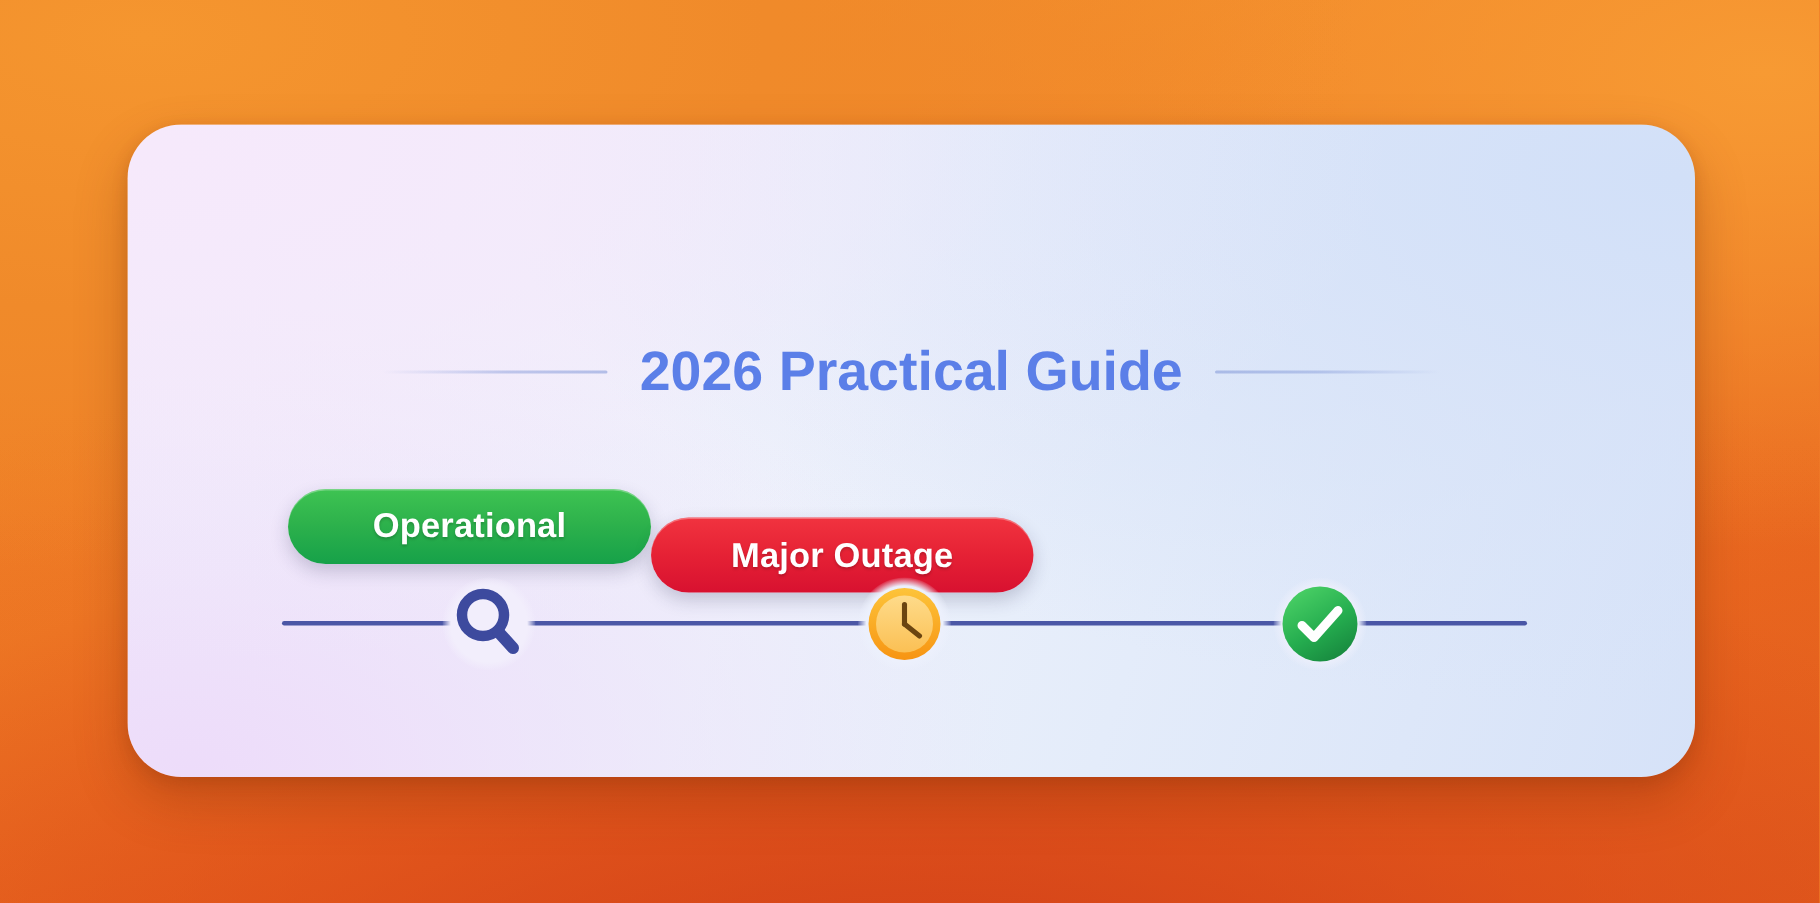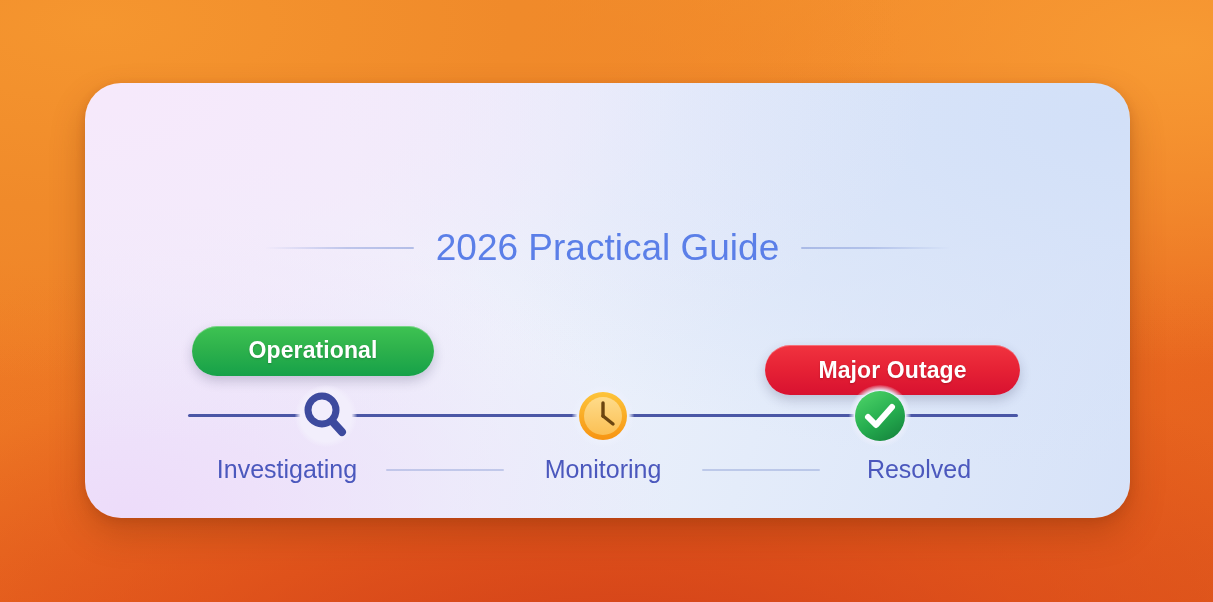--- a/index.html
+++ b/index.html
@@ -75,36 +75,34 @@
     width: 150px;
     height: 2px;
     background: linear-gradient(90deg, rgba(128,150,215,0) 0%, rgba(128,150,215,0.45) 55%, rgba(128,150,215,0.55) 100%);
     border-radius: 2px;
   }
   .sub-rule.right {
     background: linear-gradient(270deg, rgba(128,150,215,0) 0%, rgba(128,150,215,0.45) 55%, rgba(128,150,215,0.55) 100%);
   }
   #subtitle {
     font-size: 37px;
-    font-weight: 400;
+    font-weight: 700;
     color: #5b7fe8;
     white-space: nowrap;
     line-height: 1;
   }
 
   
   #pill-row {
     position: absolute;
     left: 107px;
     top: 223px;
     width: 828px;
     display: flex;
     align-items: center;
-    justify-content: space-between;
-    gap: 28px;
   }
   .pill {
     height: 50px;
     border-radius: 26px;
     display: flex;
     align-items: center;
     justify-content: center;
     padding: 0 28px;
     font-size: 23px;
     font-weight: 700;
@@ -283,22 +281,15 @@
               </linearGradient>
             </defs>
             <circle cx="26" cy="26" r="25" fill="url(#checkBg)"></circle>
             <polyline points="14,27 22,35 38,17" fill="none" stroke="#ffffff" stroke-width="6" stroke-linecap="round" stroke-linejoin="round"></polyline>
           </svg>
         </div>
       </div>
 
     </div>
 
-    <div id="label-row">
-      <div class="label-cell">Investigating</div>
-      <div class="label-rule"></div>
-      <div class="label-cell">Monitoring</div>
-      <div class="label-rule"></div>
-      <div class="label-cell">Resolved</div>
-    </div>
 
   </div>
 </div>
 
 </body></html>

